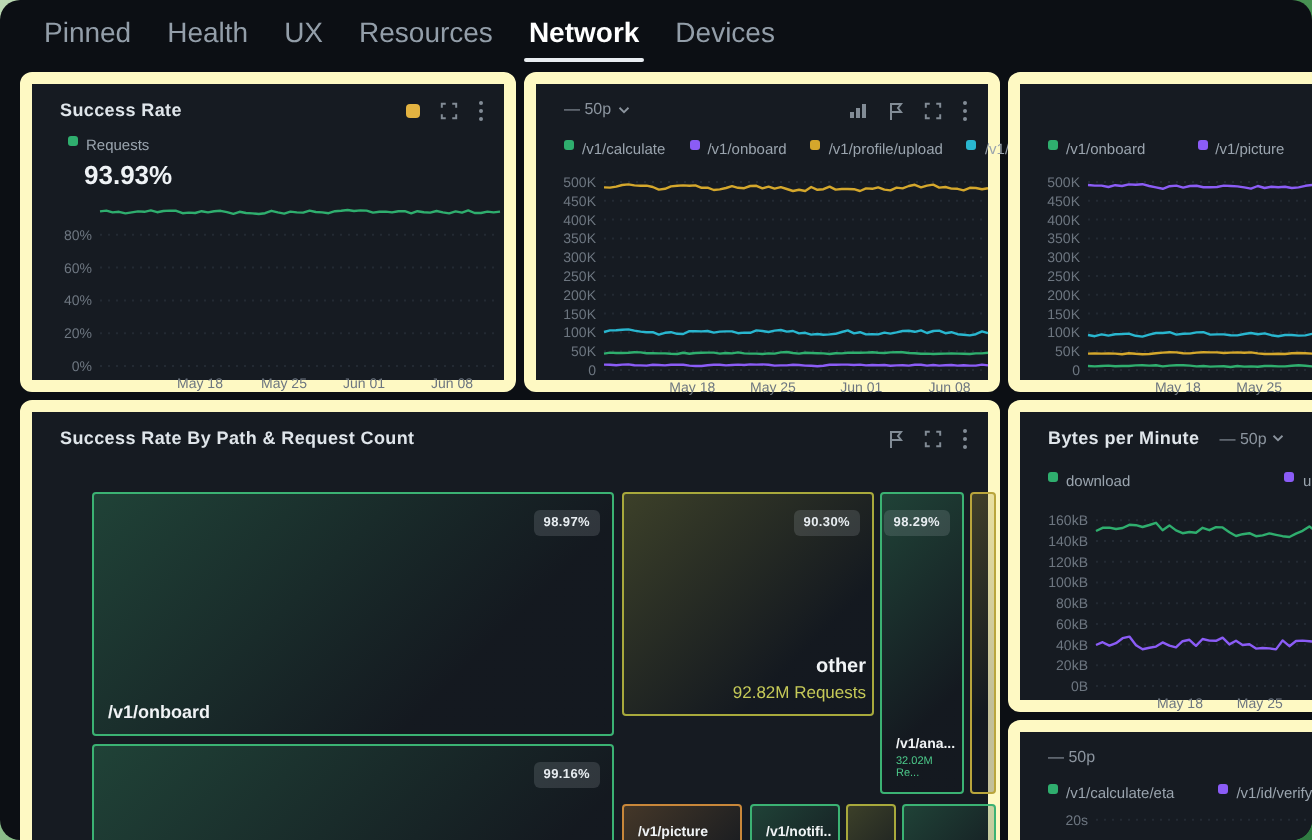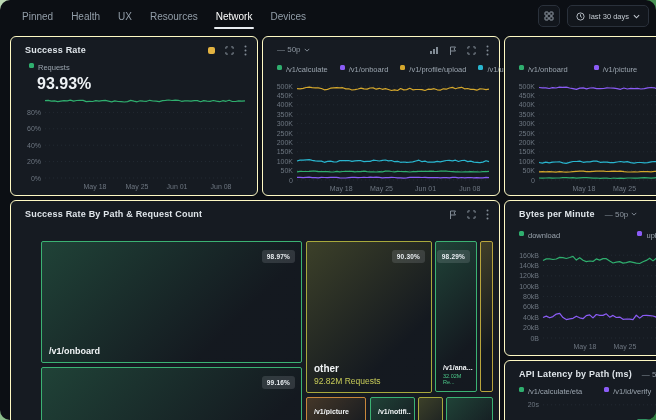--- a/index.html
+++ b/index.html
@@ -1,28 +1,28 @@
 <!DOCTYPE html>
 <html><head>
 <meta charset="utf-8">
 <style>
   html,body{margin:0;padding:0;}
   body{background:linear-gradient(120deg,#bcd9b4 0%,#58a05e 55%,#2f7c41 100%);font-family:"Liberation Sans",sans-serif;}
   .app{position:relative;width:656px;height:420px;background:#0c0f14;border-radius:10px;overflow:hidden;}
   
   .nav{position:absolute;left:0;top:0;width:100%;height:32px;}
   .tabs{display:flex;gap:18px;padding-left:22px;align-items:center;height:32px;}
-  .tab{font-size:10px;color:#939ea9;cursor:pointer;position:relative;}
-  .tab.active{color:#fff;font-weight:normal;}
+  .tab{font-size:14px;color:#939ea9;cursor:pointer;position:relative;}
+  .tab.active{color:#fff;font-weight:bold;}
   .tab.active::after{content:'';position:absolute;left:-2px;right:-2px;bottom:-7px;height:2px;background:#e9edf1;border-radius:2px;}
   .nav-right{position:absolute;left:538px;top:5px;display:flex;gap:7px;align-items:center;}
   .icon-btn{width:22px;height:22px;border:1px solid #2a313b;border-radius:5px;background:#12161c;color:#9aa4ae;display:flex;align-items:center;justify-content:center;padding:0;}
   .pill{height:22px;border:1px solid #2a313b;border-radius:5px;background:#12161c;color:#c3cad1;display:flex;align-items:center;gap:4px;padding:0 8px;font-size:7.5px;white-space:nowrap;box-sizing:border-box;}
   
-  .panel{position:absolute;background:#161b22;border:1px solid #fef9c3;border-radius:6px;box-sizing:border-box;padding-left:36px;}
+  .panel{position:absolute;background:#161b22;border:6px solid #fef9c3;border-radius:6px;box-sizing:border-box;padding-left:36px;}
   .p1{left:10px;top:36px;width:248px;height:160px;}
   .p2{left:262px;top:36px;width:238px;height:160px;}
   .p3{left:504px;top:36px;width:260px;height:160px;}
   .p4{left:10px;top:200px;width:490px;height:240px;}
   .p5{left:504px;top:200px;width:260px;height:156px;}
   .p6{left:504px;top:360px;width:260px;height:80px;}
   .phead{position:absolute;left:14px;top:8px;display:flex;align-items:center;gap:10px;white-space:nowrap;}
   .ptitle{font-size:9px;font-weight:bold;color:#dfe5ea;letter-spacing:.2px;}
   .agg{display:flex;align-items:center;gap:3px;font-size:8px;color:#8b949e;cursor:pointer;}
   .picons{position:absolute;right:10px;top:8px;display:flex;gap:10px;align-items:center;color:#828c96;}
@@ -30,21 +30,21 @@
   .alert-sq{width:7px;height:7px;background:#e3b341;border-radius:2px;display:block;}
   
   .legend{display:flex;white-space:nowrap;}
   .legend .li{display:flex;font-size:7.5px;color:#9aa4ae;cursor:pointer;}
   .legend .li i{width:5px;height:5px;border-radius:1.5px;display:inline-block;margin-right:4px;flex:none;}
   .lg1{position:absolute;left:18px;top:26px;}
   .lg-row{position:absolute;left:14px;top:28px;gap:12px;}
   .lg3{gap:26px;}
   .lg5{top:30px;width:150px;justify-content:space-between;}
   .lg6{top:26px;gap:22px;}
-  .value{position:absolute;left:26px;top:38px;font-size:16px;font-weight:bold;color:#eef2f5;}
+  .value{position:absolute;left:26px;top:38px;font-size:13px;font-weight:bold;color:#eef2f5;}
   
   .chart{position:absolute;}
   .c1{left:8px;top:54px;width:232px;height:100px;}
   .c2{left:8px;top:44px;width:224px;height:112px;}
   .c3{left:8px;top:44px;width:246px;height:112px;}
   .c5{left:8px;top:44px;width:246px;height:106px;}
   .c6{left:8px;top:28px;width:246px;height:44px;}
   .chart svg text{font-family:"Liberation Sans",sans-serif;font-size:7px;fill:#6d7680;}
   
   .tm{position:absolute;left:30px;top:40px;width:452px;height:240px;}
@@ -62,41 +62,20 @@
 
   <div class="nav">
     <div class="tabs">
         <div class="tab">Pinned</div>
         <div class="tab">Health</div>
         <div class="tab">UX</div>
         <div class="tab">Resources</div>
         <div class="tab active">Network</div>
         <div class="tab">Devices</div>
       </div>
-    <div class="nav-right">
-      <button class="icon-btn">
-        <svg width="10" height="10" viewBox="0 0 10 10" fill="none" stroke="currentColor" stroke-width="1">
-            <rect x="1" y="1" width="3.2" height="3.2" rx="0.6"></rect>
-            <rect x="5.8" y="1" width="3.2" height="3.2" rx="0.6"></rect>
-            <rect x="1" y="5.8" width="3.2" height="3.2" rx="0.6"></rect>
-            <rect x="5.8" y="5.8" width="3.2" height="3.2" rx="0.6"></rect>
-          </svg>
-      </button>
-      <button class="pill">
-        <svg width="9" height="9" viewBox="0 0 10 10" fill="none" stroke="currentColor" stroke-width="1">
-            <circle cx="5" cy="5" r="4"></circle>
-            <path d="M5 2.6V5l1.7 1.1"></path>
-          </svg>
-        <span>last 30 days</span>
-        <svg width="7" height="5" viewBox="0 0 8 5" fill="none" stroke="currentColor" stroke-width="1.2">
-            <path d="M1 1l3 3 3-3"></path>
-          </svg>
-      </button>
-
-    </div>
   </div>
 
   <section class="panel p1">
     <div class="phead">
       <span class="ptitle">Success Rate</span>
     </div>
     <div class="picons">
       <span class="alert-sq"></span>
       <span>
           <svg width="9" height="9" viewBox="0 0 10 10" fill="none" stroke="currentColor" stroke-width="1.1">
@@ -293,21 +272,21 @@
     <div class="tm">
         <div class="tmb" style="left: 0px; top: 0px; width: 261px; height: 122px; border-color: rgb(59, 178, 115); background: linear-gradient(135deg, rgba(59, 178, 115, 0.26), rgba(14, 19, 25, 0.25) 72%);">
           <span class="tm-badge">98.97%</span>
           <div class="tm-lab">
             <div class="tm-path" style="font-size: 9px;">/v1/onboard</div>
           </div>
         </div>
         <div class="tmb" style="left: 0px; top: 126px; width: 261px; height: 134px; border-color: rgb(59, 178, 115); background: linear-gradient(135deg, rgba(59, 178, 115, 0.26), rgba(14, 19, 25, 0.25) 72%);">
           <span class="tm-badge">99.16%</span>
         </div>
-        <div class="tmb" style="left: 265px; top: 0px; width: 126px; height: 152px; border-color: rgb(168, 169, 60); background: linear-gradient(135deg, rgba(168, 169, 60, 0.26), rgba(14, 19, 25, 0.25) 72%);">
+        <div class="tmb" style="left: 265px; top: 0px; width: 126px; height: 112px; border-color: rgb(168, 169, 60); background: linear-gradient(135deg, rgba(168, 169, 60, 0.26), rgba(14, 19, 25, 0.25) 72%); text-align: right;">
           <span class="tm-badge">90.30%</span>
           <div class="tm-lab">
             <div class="tm-path" style="font-size: 10px;">other</div>
             <div class="tm-req" style="font-size: 8.5px; color: rgb(198, 202, 88);">92.82M Requests</div>
           </div>
         </div>
         <div class="tmb" style="left: 394px; top: 0px; width: 42px; height: 151px; border-color: rgb(59, 178, 115); background: linear-gradient(135deg, rgba(59, 178, 115, 0.26), rgba(14, 19, 25, 0.25) 72%);">
           <span class="tm-badge">98.29%</span>
           <div class="tm-lab">
             <div class="tm-path" style="font-size: 7px;">/v1/ana...</div>
@@ -371,21 +350,20 @@
           <text x="26" y="12.676470588235295" text-anchor="end">160kB</text>
           <text x="72" y="104" text-anchor="middle">May 18</text>
           <text x="111.9" y="104" text-anchor="middle">May 25</text>
           <polyline points="30.0,15.5 33.3,13.9 36.7,13.8 40.0,14.5 43.3,14.0 46.7,12.4 50.0,12.6 53.3,13.5 56.7,12.5 60.0,11.4 63.3,15.1 66.7,12.7 70.0,15.2 73.3,16.6 76.7,16.0 80.0,16.4 83.3,13.9 86.7,15.1 90.0,13.6 93.3,13.7 96.7,16.1 100.0,18.0 103.3,17.1 106.7,16.6 110.0,18.1 113.3,17.7 116.7,16.7 120.0,17.4 123.3,18.1 126.7,18.5 130.0,16.8 133.3,15.4 136.7,13.2 140.0,15.9 143.3,13.3 146.7,12.7 150.0,11.6 153.3,13.8 156.7,16.3 160.0,16.8 163.3,18.4 166.7,15.6 170.0,15.0 173.3,14.6 176.7,17.3 180.0,17.6 183.3,19.0 186.7,18.6 190.0,15.6 193.3,16.8 196.7,14.3 200.0,13.1 203.3,15.4 206.7,14.5 210.0,13.3 213.3,15.9 216.7,18.0 220.0,17.4 223.3,16.6 226.7,15.7 230.0,17.3 233.3,18.8 236.7,14.7 240.0,14.5" fill="none" stroke="#2fae6e" stroke-width="1.2" stroke-linejoin="round"></polyline>
           <polyline points="30.0,72.5 33.3,71.1 36.7,72.8 40.0,71.6 43.3,69.1 46.7,68.3 50.0,72.6 53.3,74.6 56.7,73.9 60.0,73.3 63.3,71.2 66.7,72.8 70.0,73.7 73.3,70.6 76.7,69.9 80.0,72.9 83.3,69.5 86.7,70.3 90.0,70.4 93.3,68.8 96.7,72.2 100.0,70.4 103.3,72.5 106.7,72.1 110.0,74.3 113.3,74.0 116.7,74.2 120.0,74.7 123.3,70.2 126.7,73.1 130.0,70.5 133.3,70.3 136.7,70.6 140.0,71.0 143.3,72.1 146.7,69.0 150.0,70.2 153.3,69.2 156.7,69.9 160.0,72.1 163.3,70.4 166.7,72.7 170.0,71.1 173.3,70.1 176.7,71.7 180.0,71.2 183.3,70.3 186.7,70.4 190.0,69.9 193.3,69.2 196.7,68.8 200.0,68.9 203.3,72.9 206.7,70.9 210.0,72.8 213.3,70.5 216.7,73.1 220.0,73.8 223.3,75.1 226.7,73.5 230.0,73.0 233.3,69.8 236.7,68.0 240.0,70.5" fill="none" stroke="#8b5cf6" stroke-width="1.2" stroke-linejoin="round"></polyline>
         </svg></div>
   </section>
 
   <section class="panel p6">
     <div class="phead">
-      <span class="ptitle">API Latency by Path (ms)</span>
       <span class="agg">
         <span>— 50p</span>
 
       </span>
     </div>
     <div class="legend lg-row lg6">
         <span class="li">
           <i style="background: rgb(47, 174, 110);"></i>
           <span>/v1/calculate/eta</span>
         </span>

